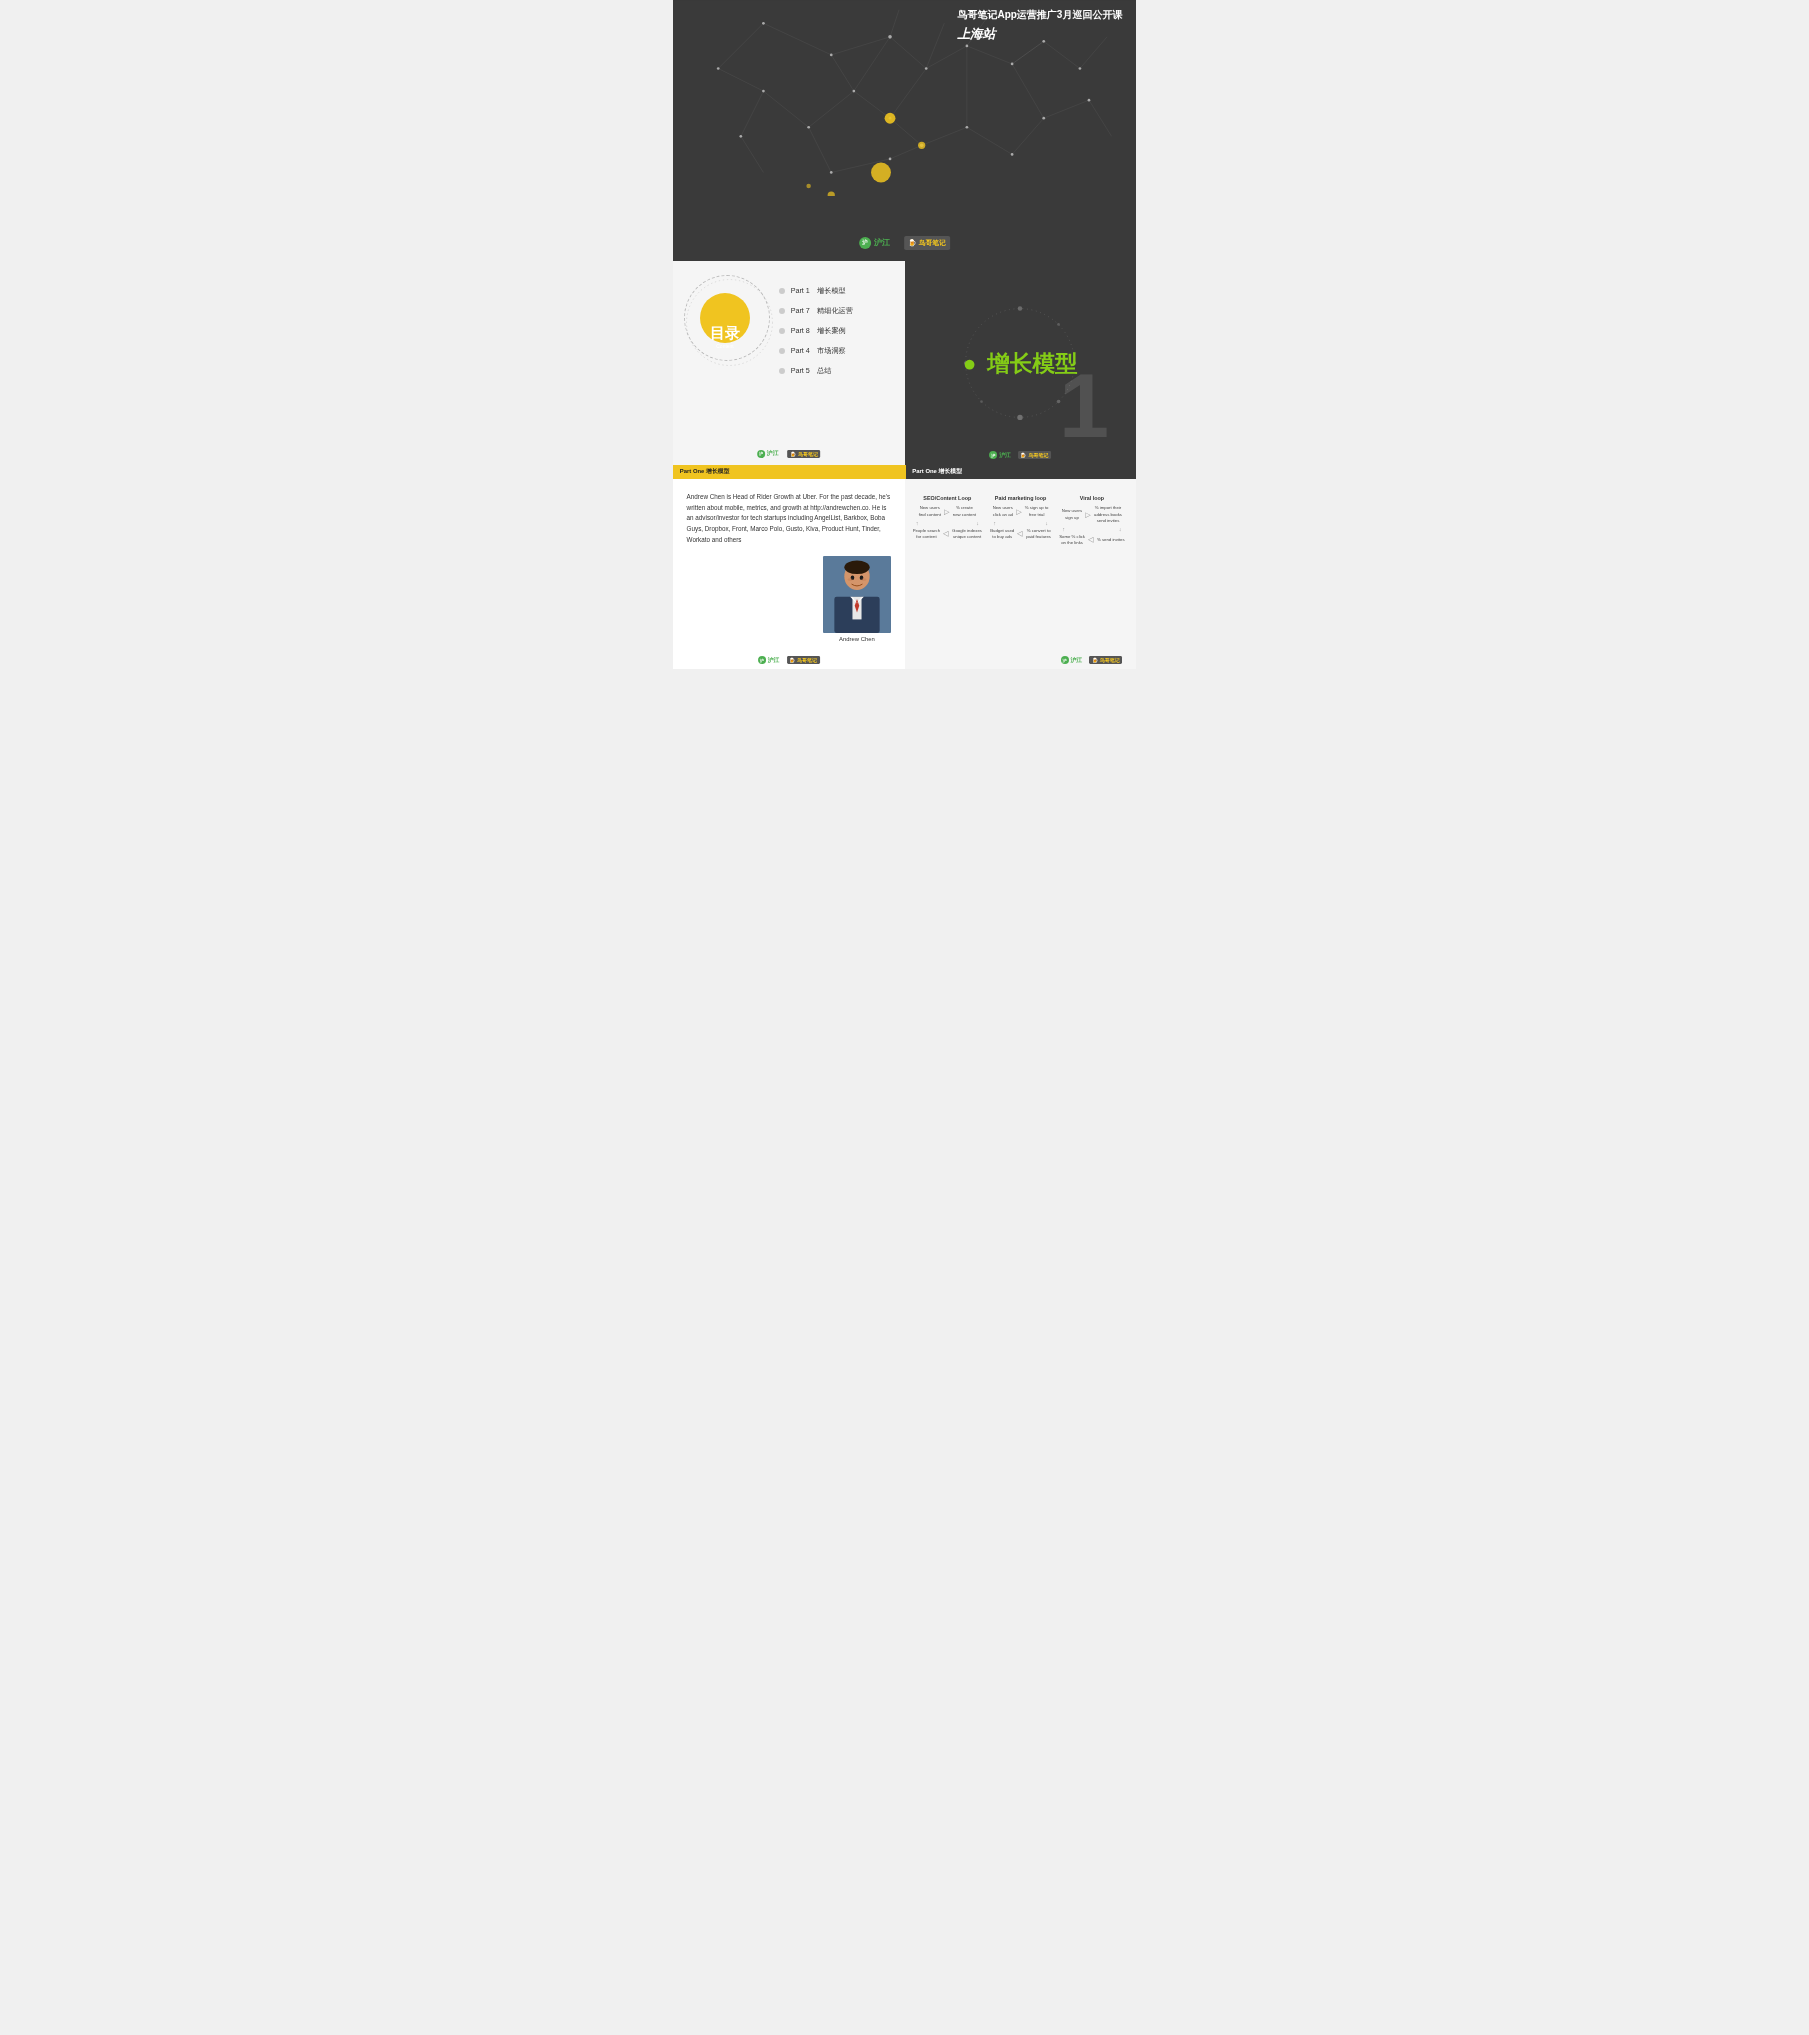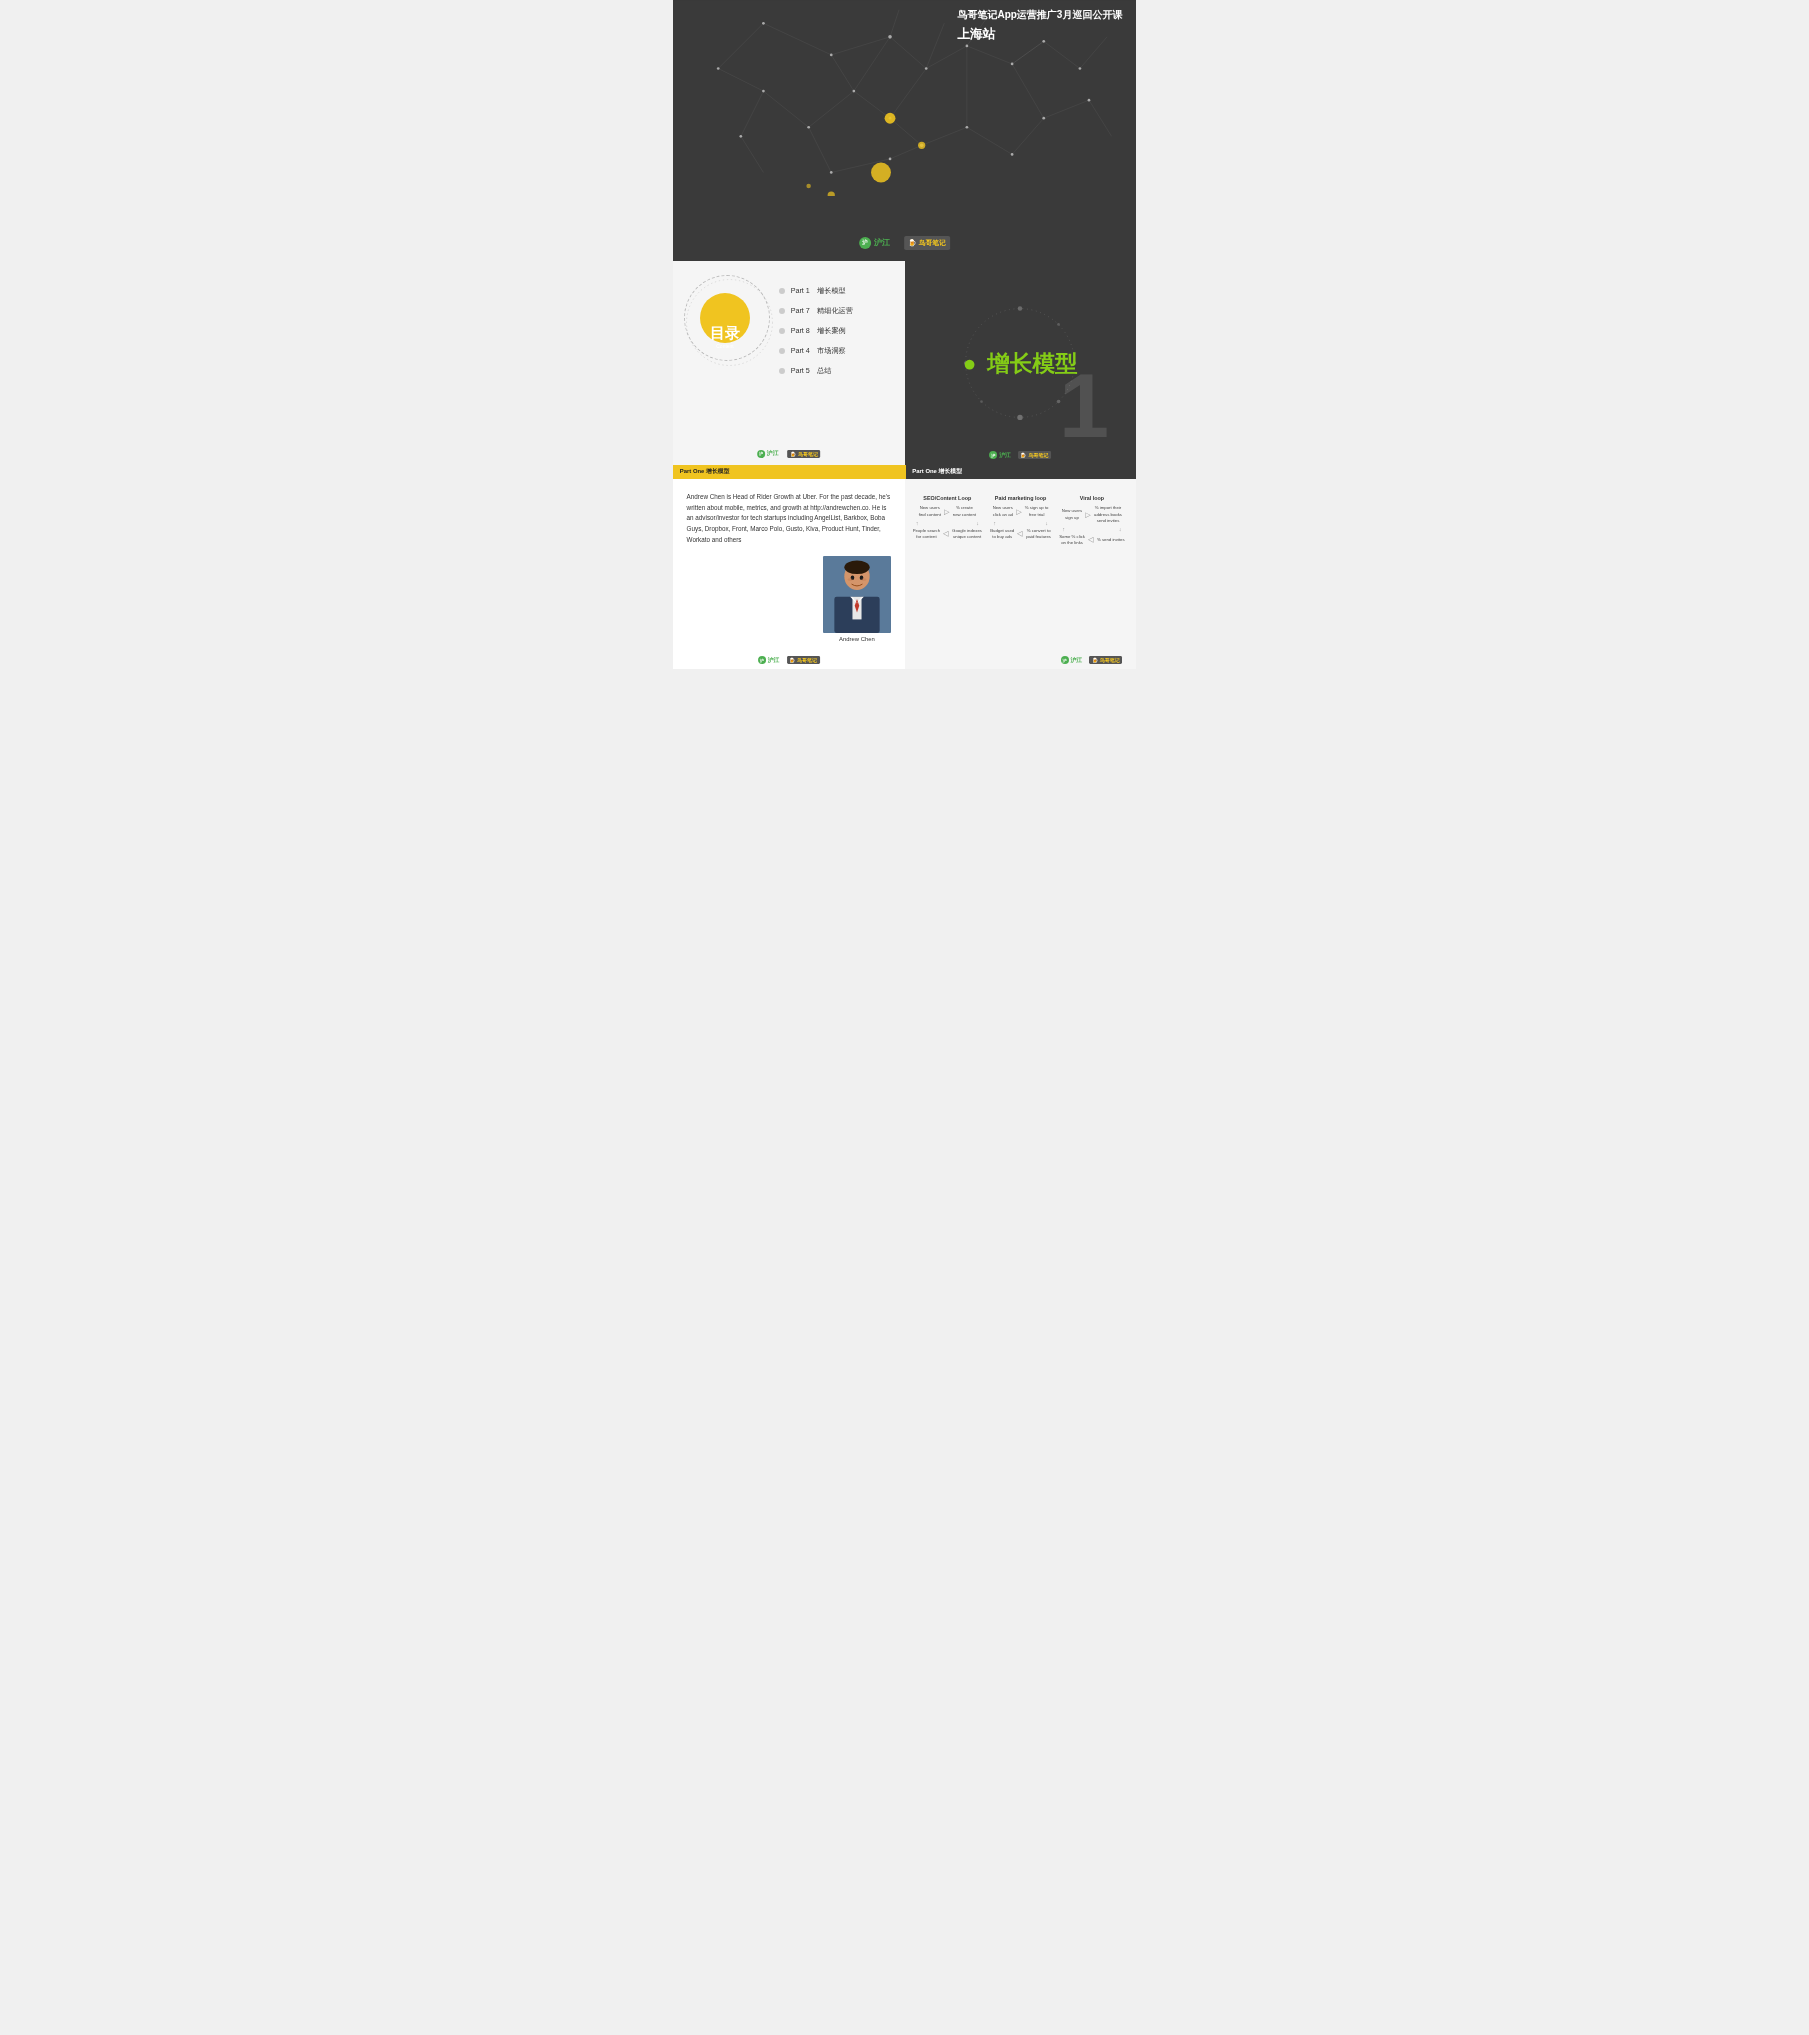--- a/index.html
+++ b/index.html
@@ -29,20 +29,21 @@
 
     .slide-1 .header-text .line1 {
       font-size: 10px;
       font-weight: bold;
     }
 
     .slide-1 .header-text .line2 {
       font-size: 12.7px;
       font-weight: bold;
       margin-top: 3.6px;
+      font-style: italic;
     }
 
     .network-bg {
       position: absolute;
       top: 0; left: 0;
       width: 100%; height: 75%;
     }
 
     .yellow-banner {
       position: absolute;

